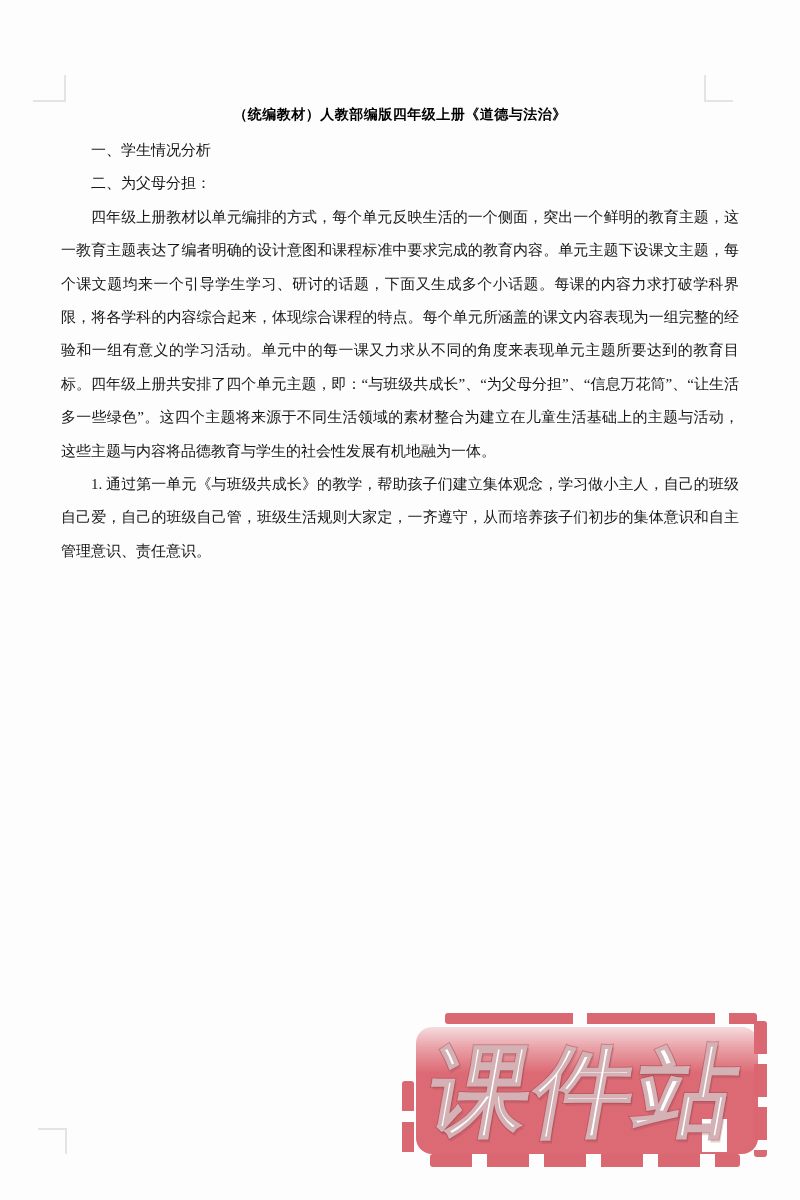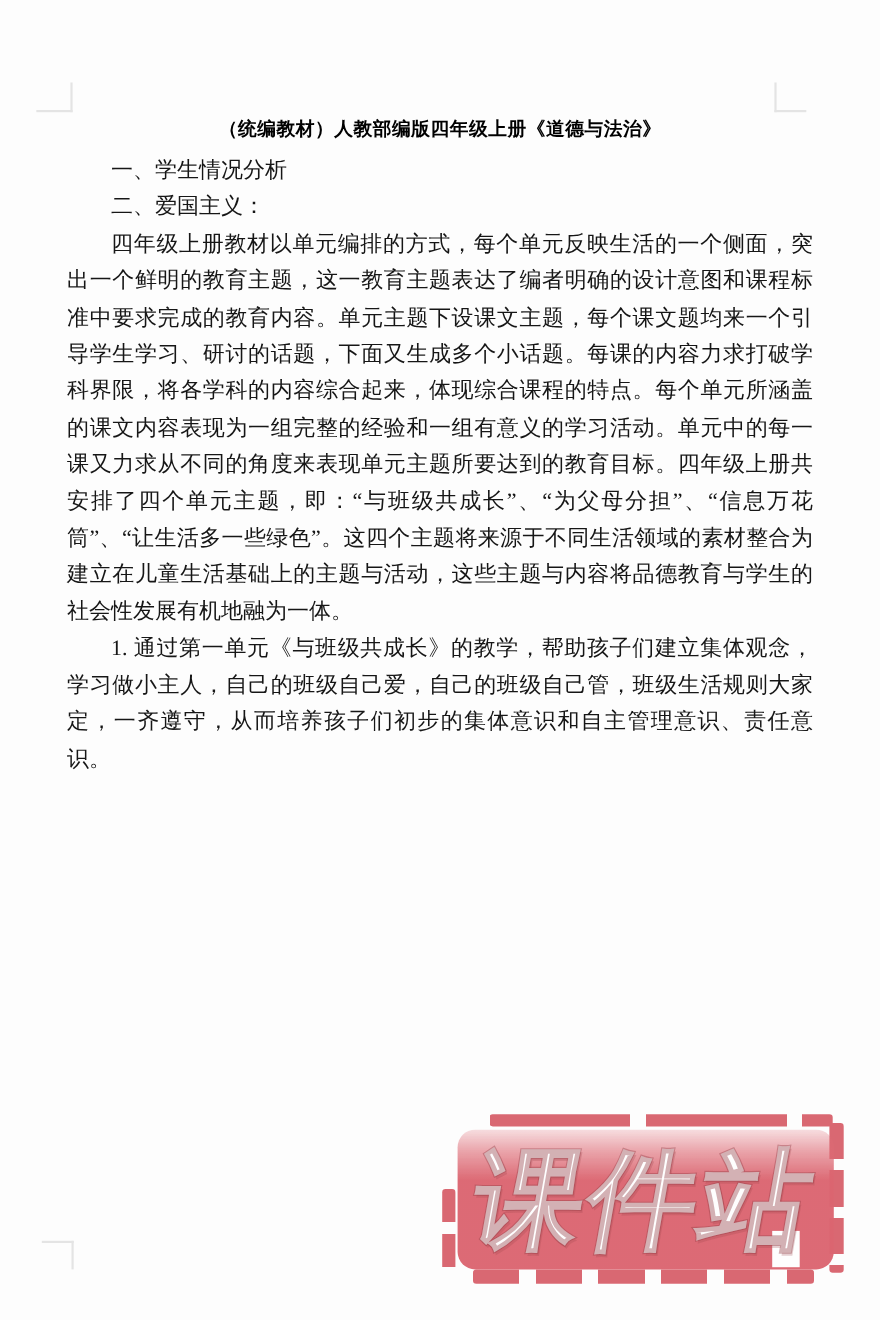--- a/index.html
+++ b/index.html
@@ -31,34 +31,34 @@
   
   .content {
     position: absolute;
     left: 61px; top: 106px; width: 678px;
     color: #111;
     z-index: 1;
   }
   .doc-title {
     margin: 0 0 10px 0;
     font-family: "Liberation Sans", sans-serif;
-    font-size: 17px; font-weight: bold;
+    font-size: 14px; font-weight: bold;
     text-align: center; color: #000;
     letter-spacing: 0.5px;
   }
   .doc-subtitle {
     margin: 0 0 22px 0;
     font-family: "Liberation Serif", serif;
     font-size: 26px; font-weight: bold;
     text-align: center; color: #000;
     letter-spacing: 2px;
   }
   .doc-body p {
     margin: 0;
-    font-size: 20px;
+    font-size: 15px;
     line-height: 33.4px;
     text-indent: 2em;
     text-align: justify;
     text-justify: inter-character;
     word-break: break-all;
     color: #161616;
   }
   
   .stamp {
     position: absolute;
@@ -122,21 +122,21 @@
 <div class="page">
 
   <div class="mark mark-tl"></div>
   <div class="mark mark-tr"></div>
   <div class="mark mark-bl"></div>
 
   <div class="content">
     <h1 class="doc-title">（统编教材）人教部编版四年级上册《道德与法治》</h1>
     <div class="doc-body">
         <p>一、学生情况分析</p>
-        <p>二、爱国主义：</p>
+        <p>二、为父母分担：</p>
         <p>四年级上册教材以单元编排的方式，每个单元反映生活的一个侧面，突出一个鲜明的教育主题，这一教育主题表达了编者明确的设计意图和课程标准中要求完成的教育内容。单元主题下设课文主题，每个课文题均来一个引导学生学习、研讨的话题，下面又生成多个小话题。每课的内容力求打破学科界限，将各学科的内容综合起来，体现综合课程的特点。每个单元所涵盖的课文内容表现为一组完整的经验和一组有意义的学习活动。单元中的每一课又力求从不同的角度来表现单元主题所要达到的教育目标。四年级上册共安排了四个单元主题，即：“与班级共成长”、“为父母分担”、“信息万花筒”、“让生活多一些绿色”。这四个主题将来源于不同生活领域的素材整合为建立在儿童生活基础上的主题与活动，这些主题与内容将品德教育与学生的社会性发展有机地融为一体。</p>
         <p>1. 通过第一单元《与班级共成长》的教学，帮助孩子们建立集体观念，学习做小主人，自己的班级自己爱，自己的班级自己管，班级生活规则大家定，一齐遵守，从而培养孩子们初步的集体意识和自主管理意识、责任意识。</p>
       </div>
   </div>
 
   <div class="stamp">
     <div class="stamp-border-top"></div>
     <div class="stamp-border-right"></div>
     <div class="stamp-border-bottom"></div>
     <div class="stamp-border-left"></div>

